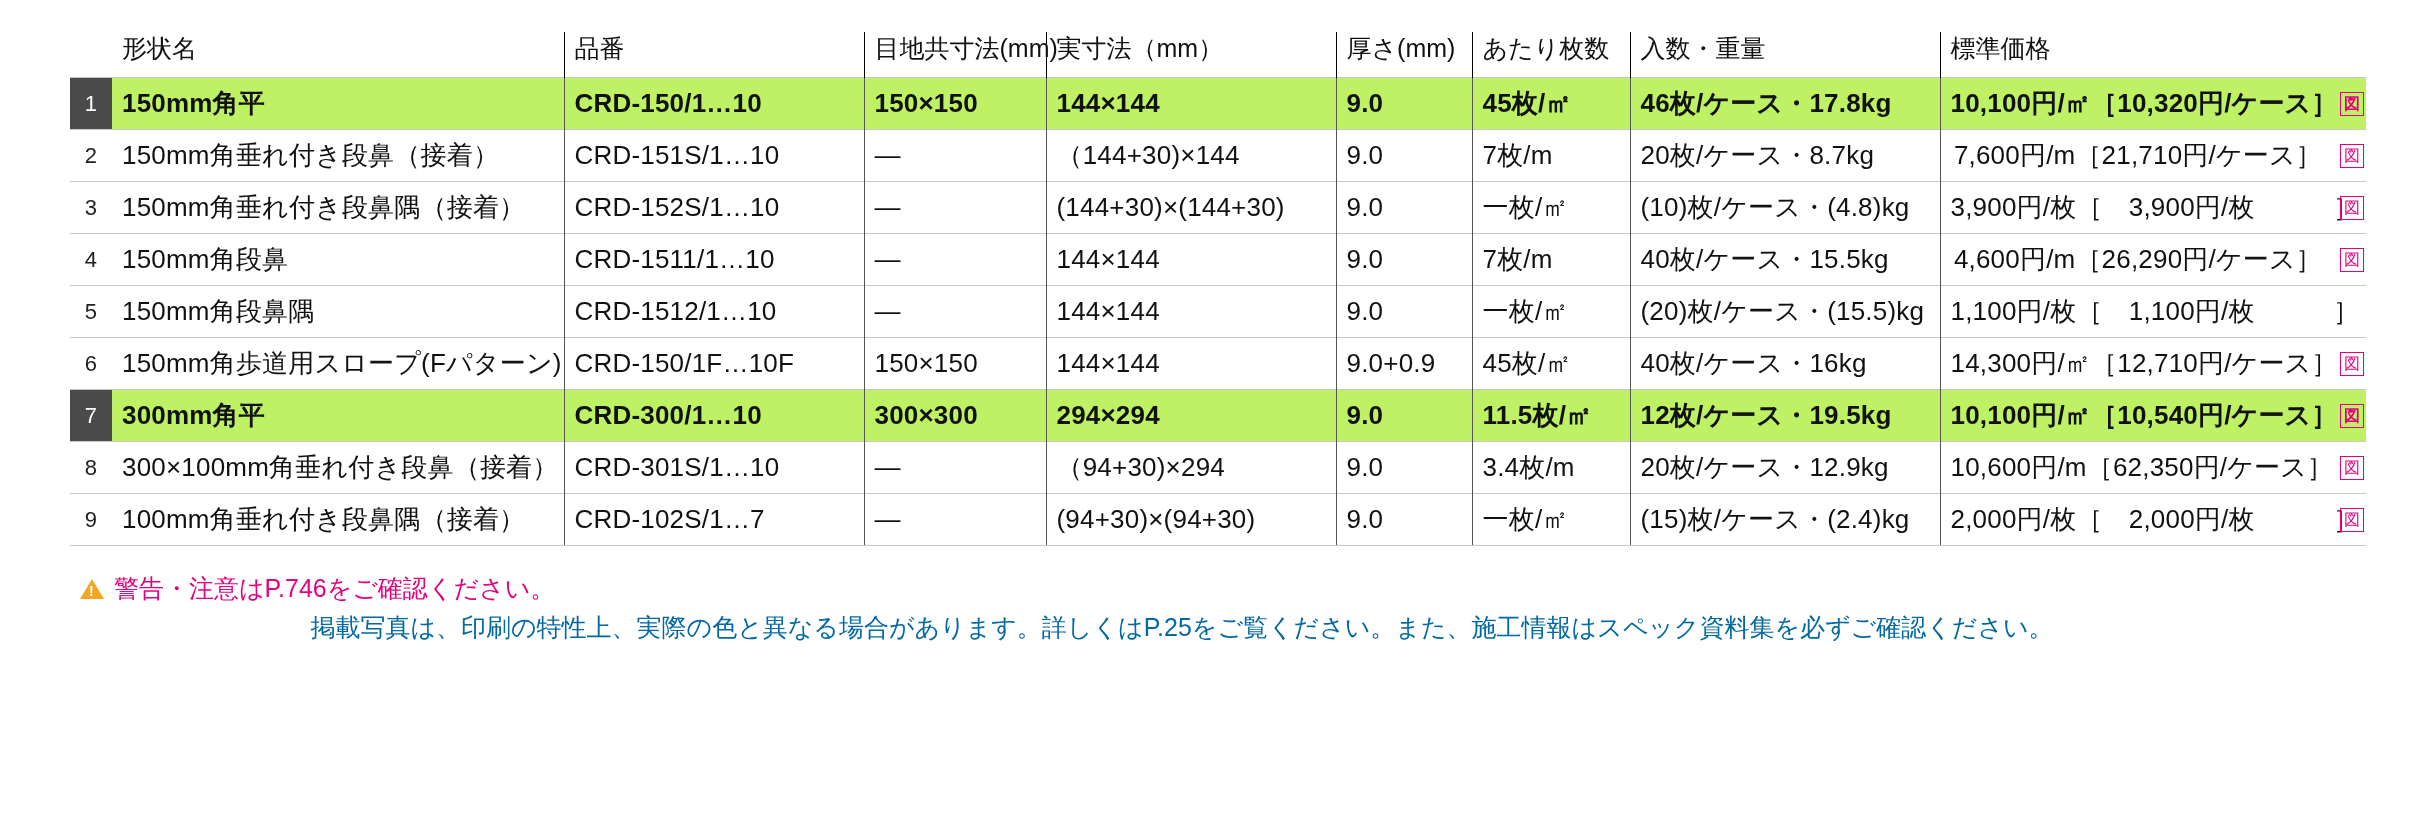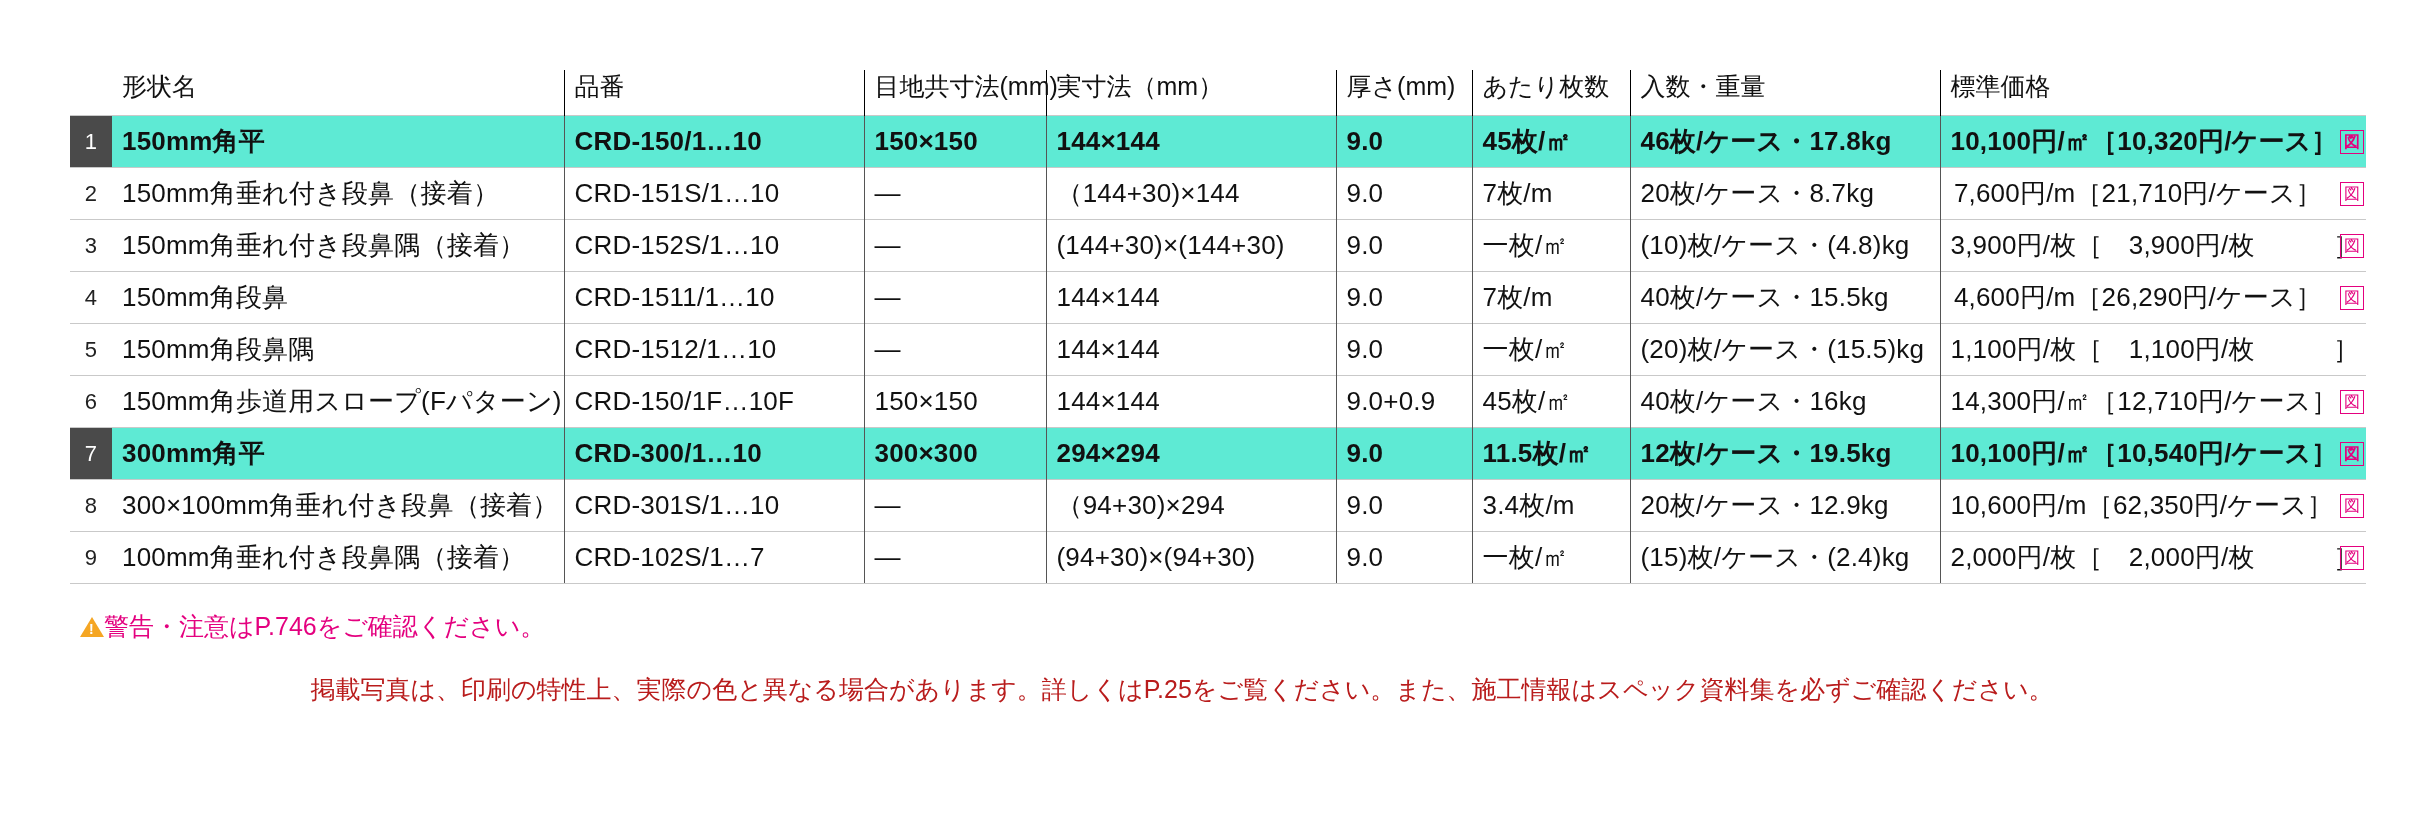--- a/index.html
+++ b/index.html
@@ -12,21 +12,21 @@
     height: 840px;
     font-family: "Liberation Sans", "DejaVu Sans", sans-serif;
     color: #111111;
     overflow: hidden;
   }
   .sheet {
     position: relative;
     width: 2374px;
     height: 840px;
     box-sizing: border-box;
-    padding: 70px 70px 0 70px;
+    padding: 32px 70px 0 70px;
   }
   table.spec {
     border-collapse: collapse;
     table-layout: fixed;
     width: 2296px;
     font-size: 26px;
   }
   table.spec col.c-num     { width: 42px; }
   table.spec col.c-shape   { width: 452px; }
   table.spec col.c-code    { width: 300px; }
@@ -58,21 +58,21 @@
     letter-spacing: 0.2px;
   }
   tbody tr:last-child td { border-bottom: 1px solid #c9c9c9; }
 
   
   td.sep, th.sep { border-left: 1px solid #555; }
 
   
   thead th.sep { border-left: 1px solid #000000; }
 
-  tr.hl td { background: #5eead4; font-weight: bold; }
+  tr.hl td { background: #bef264; font-weight: bold; }
 
   td.num, th.th-num {
     text-align: center;
     font-size: 22px;
     color: #222;
     padding: 0;
   }
   tr.hl td.num { background: #4a4a4a; color: #fff; font-weight: normal; }
   td.price { text-align: right; position: relative; padding-right: 44px; margin-left: 7px; }
   td.price .pricewrap { display: inline-block; white-space: nowrap; }
@@ -94,41 +94,42 @@
 
   .notes {
     margin-top: 26px;
     padding-left: 10px;
   }
   .note-warn {
     color: #e4007f;
     font-size: 25px;
     display: flex;
     align-items: center;
+    gap: 10px;
   }
   .warn-icon {
     display: inline-block;
     width: 0; height: 0;
     border-left: 12px solid transparent;
     border-right: 12px solid transparent;
     border-bottom: 20px solid #f5a623;
     position: relative;
   }
   .warn-icon::after {
     content: "!";
     position: absolute;
     left: -3px;
     top: 4px;
     font-size: 14px;
     color: #fff;
     font-weight: bold;
   }
   .note-photo {
-    margin-top: 30px;
-    color: #b91c1c;
+    margin-top: 6px;
+    color: #0369a1;
     font-size: 25px;
     text-align: center;
     padding-right: 20px;
   }
 </style>
 </head>
 <body>
 
 <div class="sheet">
 

